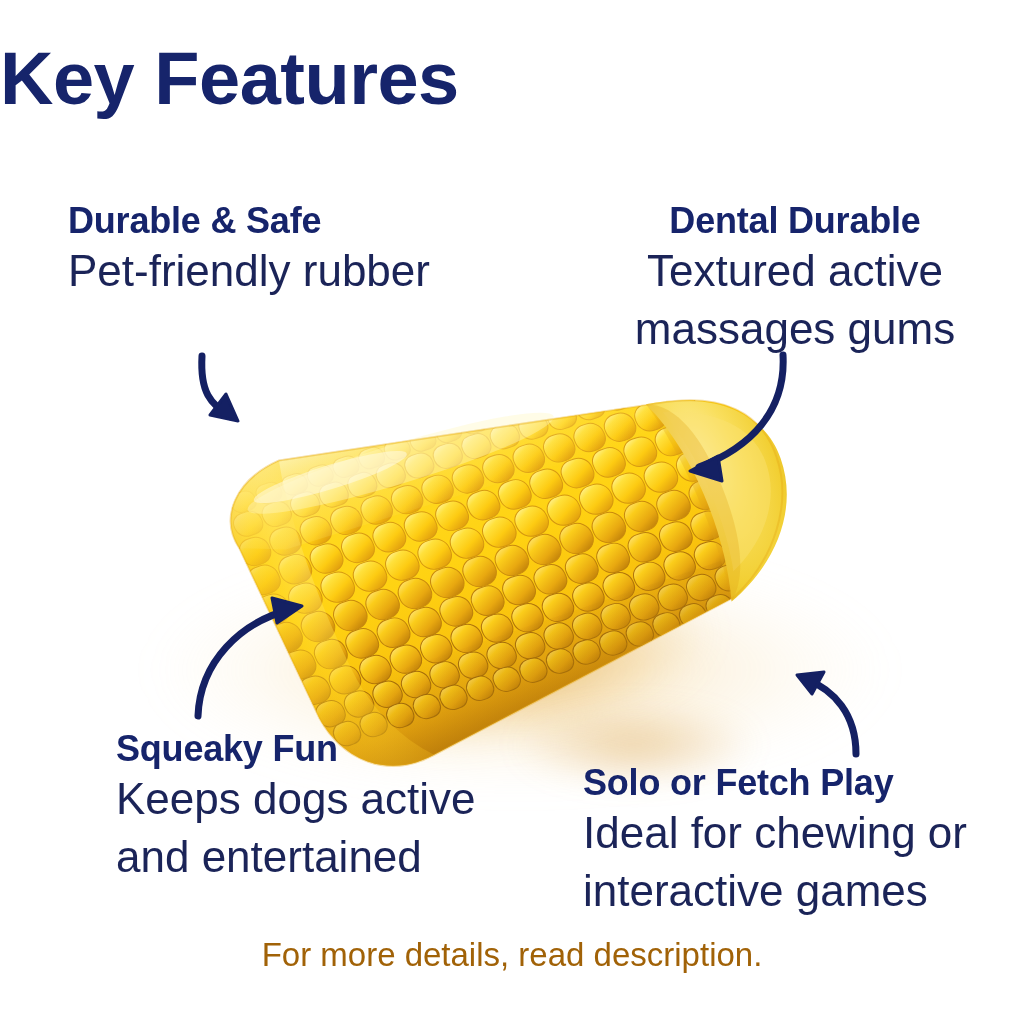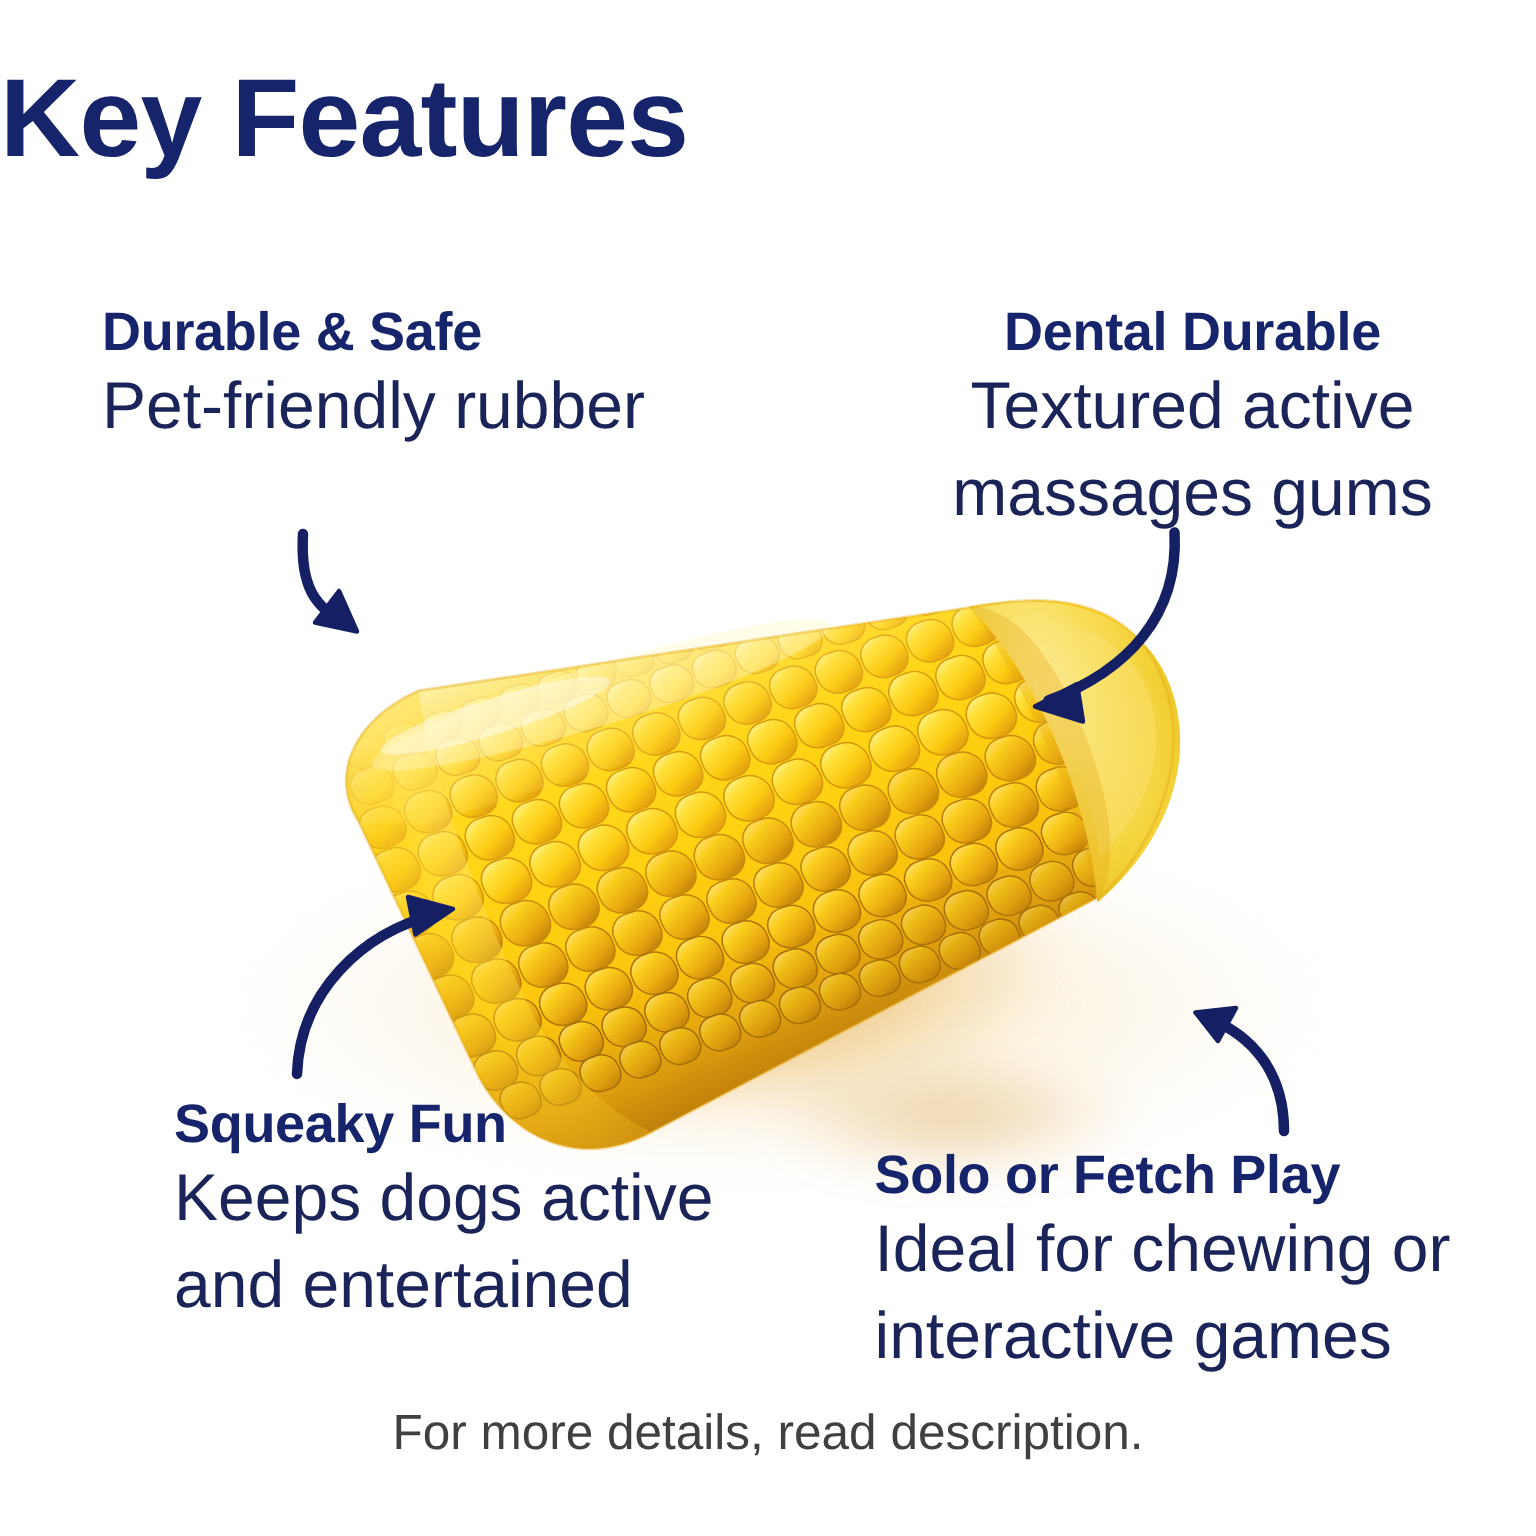--- a/index.html
+++ b/index.html
@@ -90,21 +90,21 @@
   #f-dental    { left: 600px; top: 200px; width: 390px; text-align: center; }
   #f-squeaky   { left: 68px;  top: 728px; text-align: left; margin-left: 48px;  }
   #f-solo      { left: 583px; top: 762px; width: 400px; text-align: left; }
 
   .footer-note {
     position: absolute;
     left: 0; top: 936px;
     width: 1024px;
     text-align: center;
     font-size: 33px;
-    color: #404040;
+    color: #a16207;
   }
 
   
   .layer {
     position: absolute;
     left: 0; top: 0;
     width: 1024px; height: 1024px;
     pointer-events: none;
   }
   #arrow-layer { z-index: 6; }

